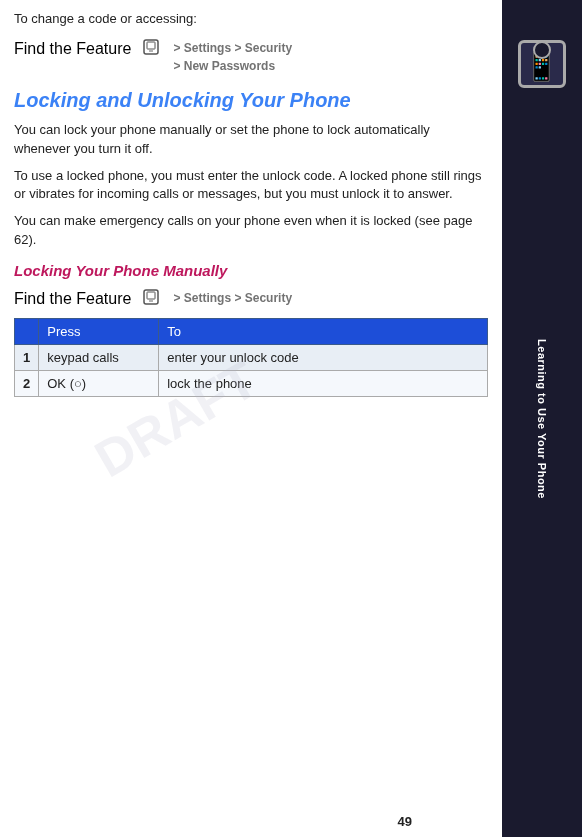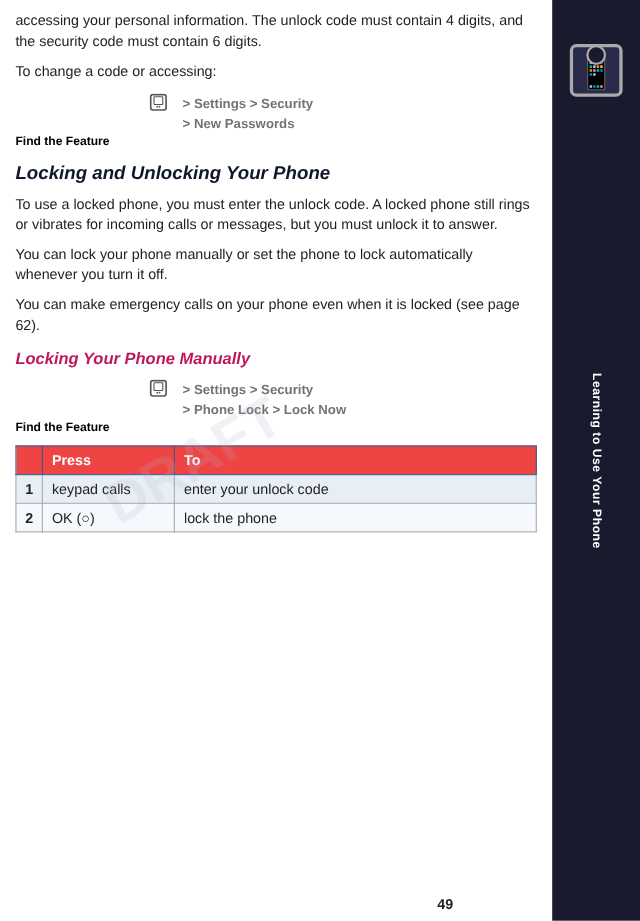--- a/index.html
+++ b/index.html
@@ -37,47 +37,46 @@
 
     
     .feature-box {
       display: flex;
       align-items: flex-start;
       margin: 10px 0 10px 0;
       font-size: 12.5px;
     }
 
     .feature-label {
-      font-size: 11px;
+      font-size: 16px;
       color: #000;
-      font-weight: bold;
+      font-weight: normal;
       min-width: 110px;
       padding-top: 1px;
-      margin-top: 37px;
     }
 
     .feature-icon-area {
       margin: 0 10px;
       display: flex;
       align-items: center;
     }
 
     .feature-path {
       font-size: 12px;
       font-weight: bold;
       color: #737373;
       line-height: 1.5;
     }
 
     
     .section-heading {
-      font-size: 17px;
+      font-size: 20px;
       font-weight: bold;
       font-style: italic;
-      color: #0f172a;
+      color: #3b82f6;
       line-height: 1.3;
       margin: 12px 0 8px 0;
     }
 
     .sub-heading {
       font-size: 15px;
       font-weight: bold;
       font-style: italic;
       color: #be185d;
       margin: 12px 0 6px 0;
@@ -85,23 +84,23 @@
 
     
     .press-table {
       width: 100%;
       border-collapse: collapse;
       margin-top: 8px;
       font-size: 13px;
     }
 
     .press-table thead tr th {
-      background: #ef4444;
+      background: #1d4ed8;
       color: #fff;
-      font-weight: bold;
+      font-weight: normal;
       padding: 5px 8px;
       text-align: left;
       border: 1px solid #3a5a8a;
     }
 
     .press-table tbody tr td {
       padding: 5px 8px;
       border: 1px solid #aaa;
       vertical-align: top;
       background: #fff;
@@ -201,21 +200,20 @@
   </style>
 </head>
 <body>
 
 <div class="page-container">
 
   <div class="main-content">
 
     <div class="watermark">DRAFT</div>
 
-    <p class="body-text">accessing your personal information. The unlock code must contain 4 digits, and the security code must contain 6 digits.</p>
 
 
     <p class="body-text">To change a code or accessing:</p>
 
     <div class="feature-box">
       <span class="feature-label">Find the Feature</span>
       <span class="feature-icon-area">
 
         <svg class="small-phone-svg" viewBox="0 0 22 16">
           <rect x="3" y="1" width="14" height="14" rx="2" fill="none" stroke="#555" stroke-width="1.5"></rect>
@@ -225,41 +223,40 @@
         </svg>
       </span>
       <span class="feature-path">
         <span>&gt; Settings &gt; Security</span><br>
         <span>&gt; New Passwords</span>
       </span>
     </div>
 
     <div class="section-heading">Locking and Unlocking Your Phone</div>
 
+    <p class="body-text">You can lock your phone manually or set the phone to lock automatically whenever you turn it off.</p>
+
     <p class="body-text">To use a locked phone, you must enter the unlock code. A locked phone still rings or vibrates for incoming calls or messages, but you must unlock it to answer.</p>
-
-    <p class="body-text">You can lock your phone manually or set the phone to lock automatically whenever you turn it off.</p>
 
     <p class="body-text">You can make emergency calls on your phone even when it is locked (see page 62).</p>
 
     <div class="sub-heading">Locking Your Phone Manually</div>
 
     <div class="feature-box">
       <span class="feature-label">Find the Feature</span>
       <span class="feature-icon-area">
         <svg class="small-phone-svg" viewBox="0 0 22 16">
           <rect x="3" y="1" width="14" height="14" rx="2" fill="none" stroke="#555" stroke-width="1.5"></rect>
           <rect x="6" y="3" width="8" height="7" rx="0.5" fill="none" stroke="#555" stroke-width="1"></rect>
           <circle cx="9" cy="12" r="0.8" fill="#555"></circle>
           <circle cx="11" cy="12" r="0.8" fill="#555"></circle>
         </svg>
       </span>
       <span class="feature-path">
         <span>&gt; Settings &gt; Security</span><br>
-        <span>&gt; Phone Lock &gt; Lock Now</span>
       </span>
     </div>
 
     <table class="press-table">
       <thead>
         <tr>
           <th class="col-num"></th>
           <th class="col-press">Press</th>
           <th>To</th>
         </tr>

